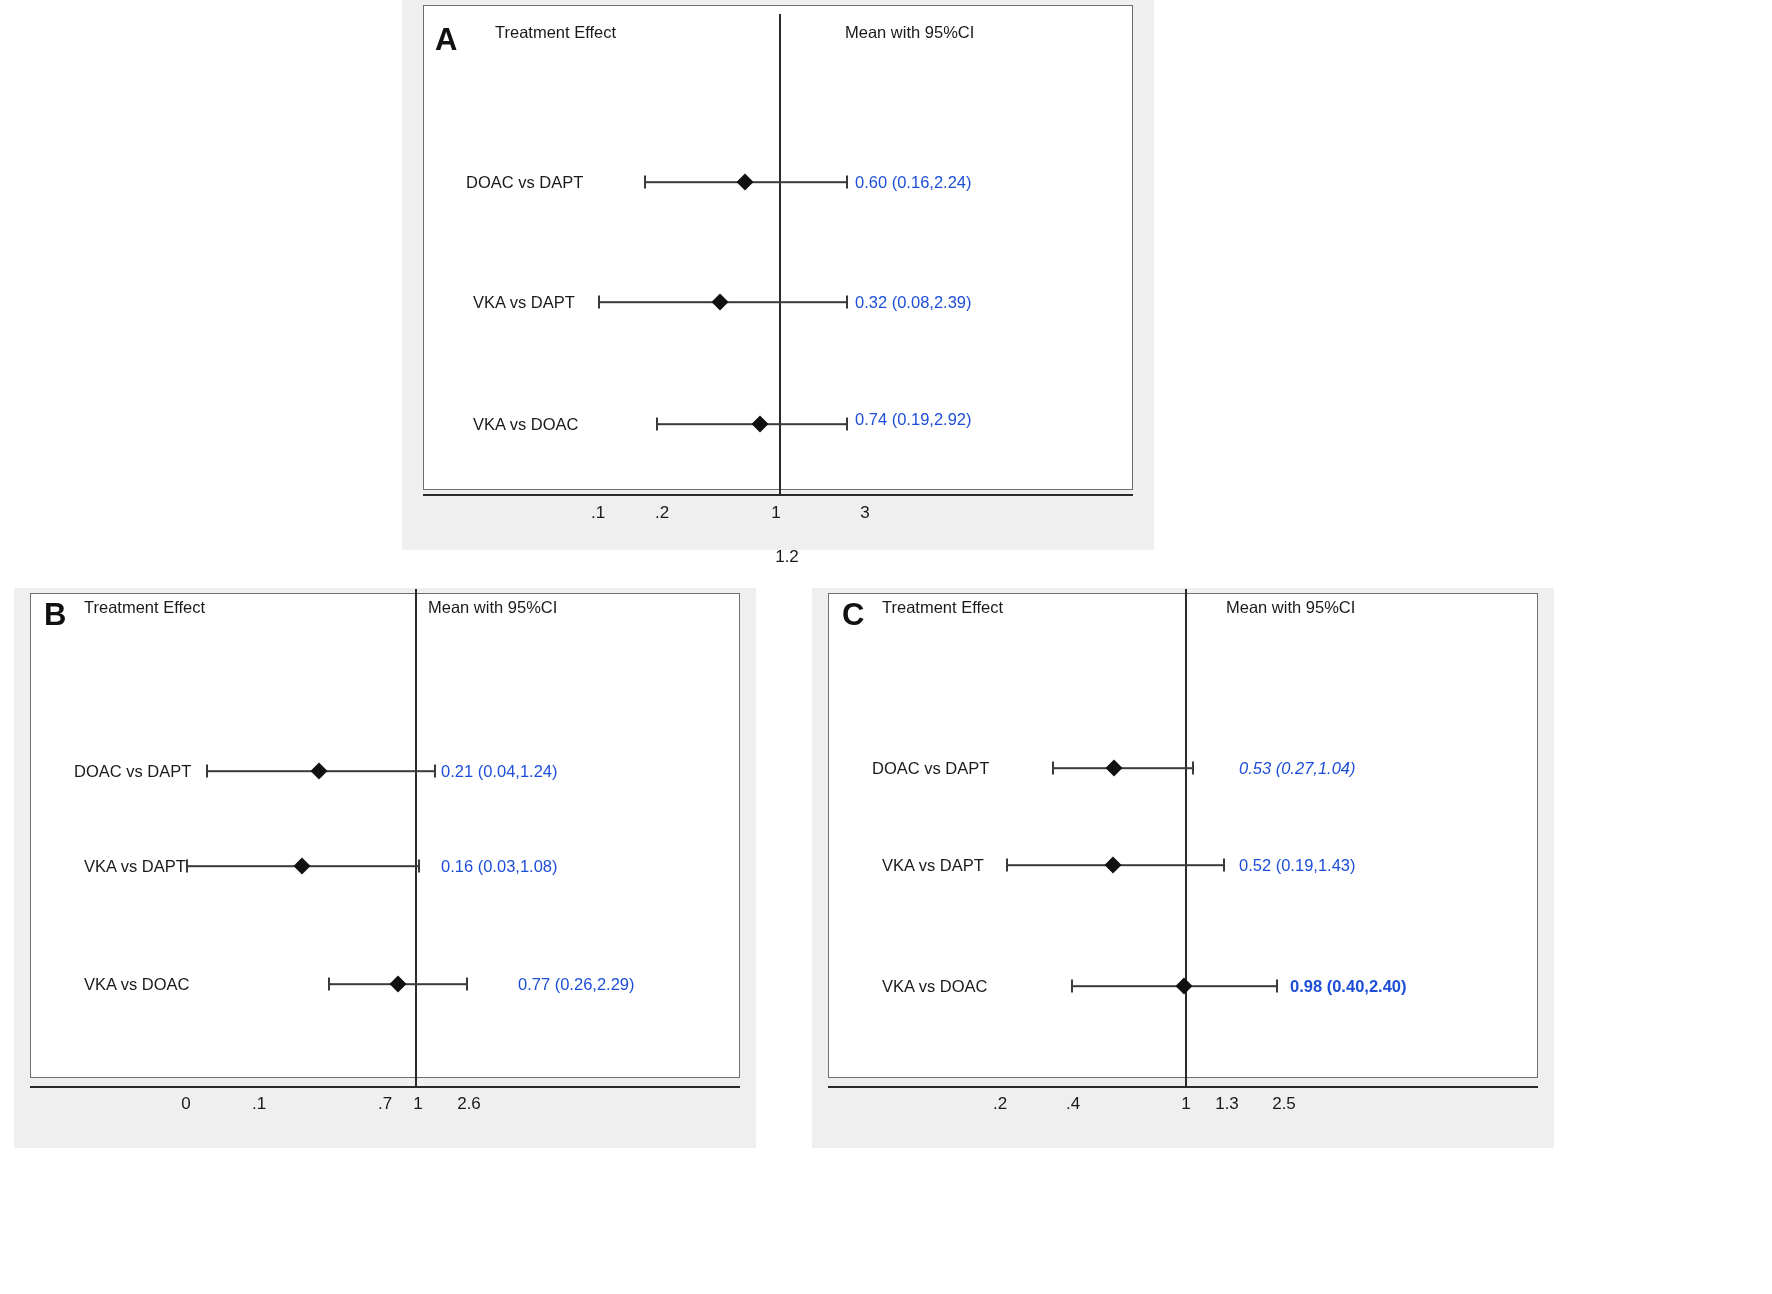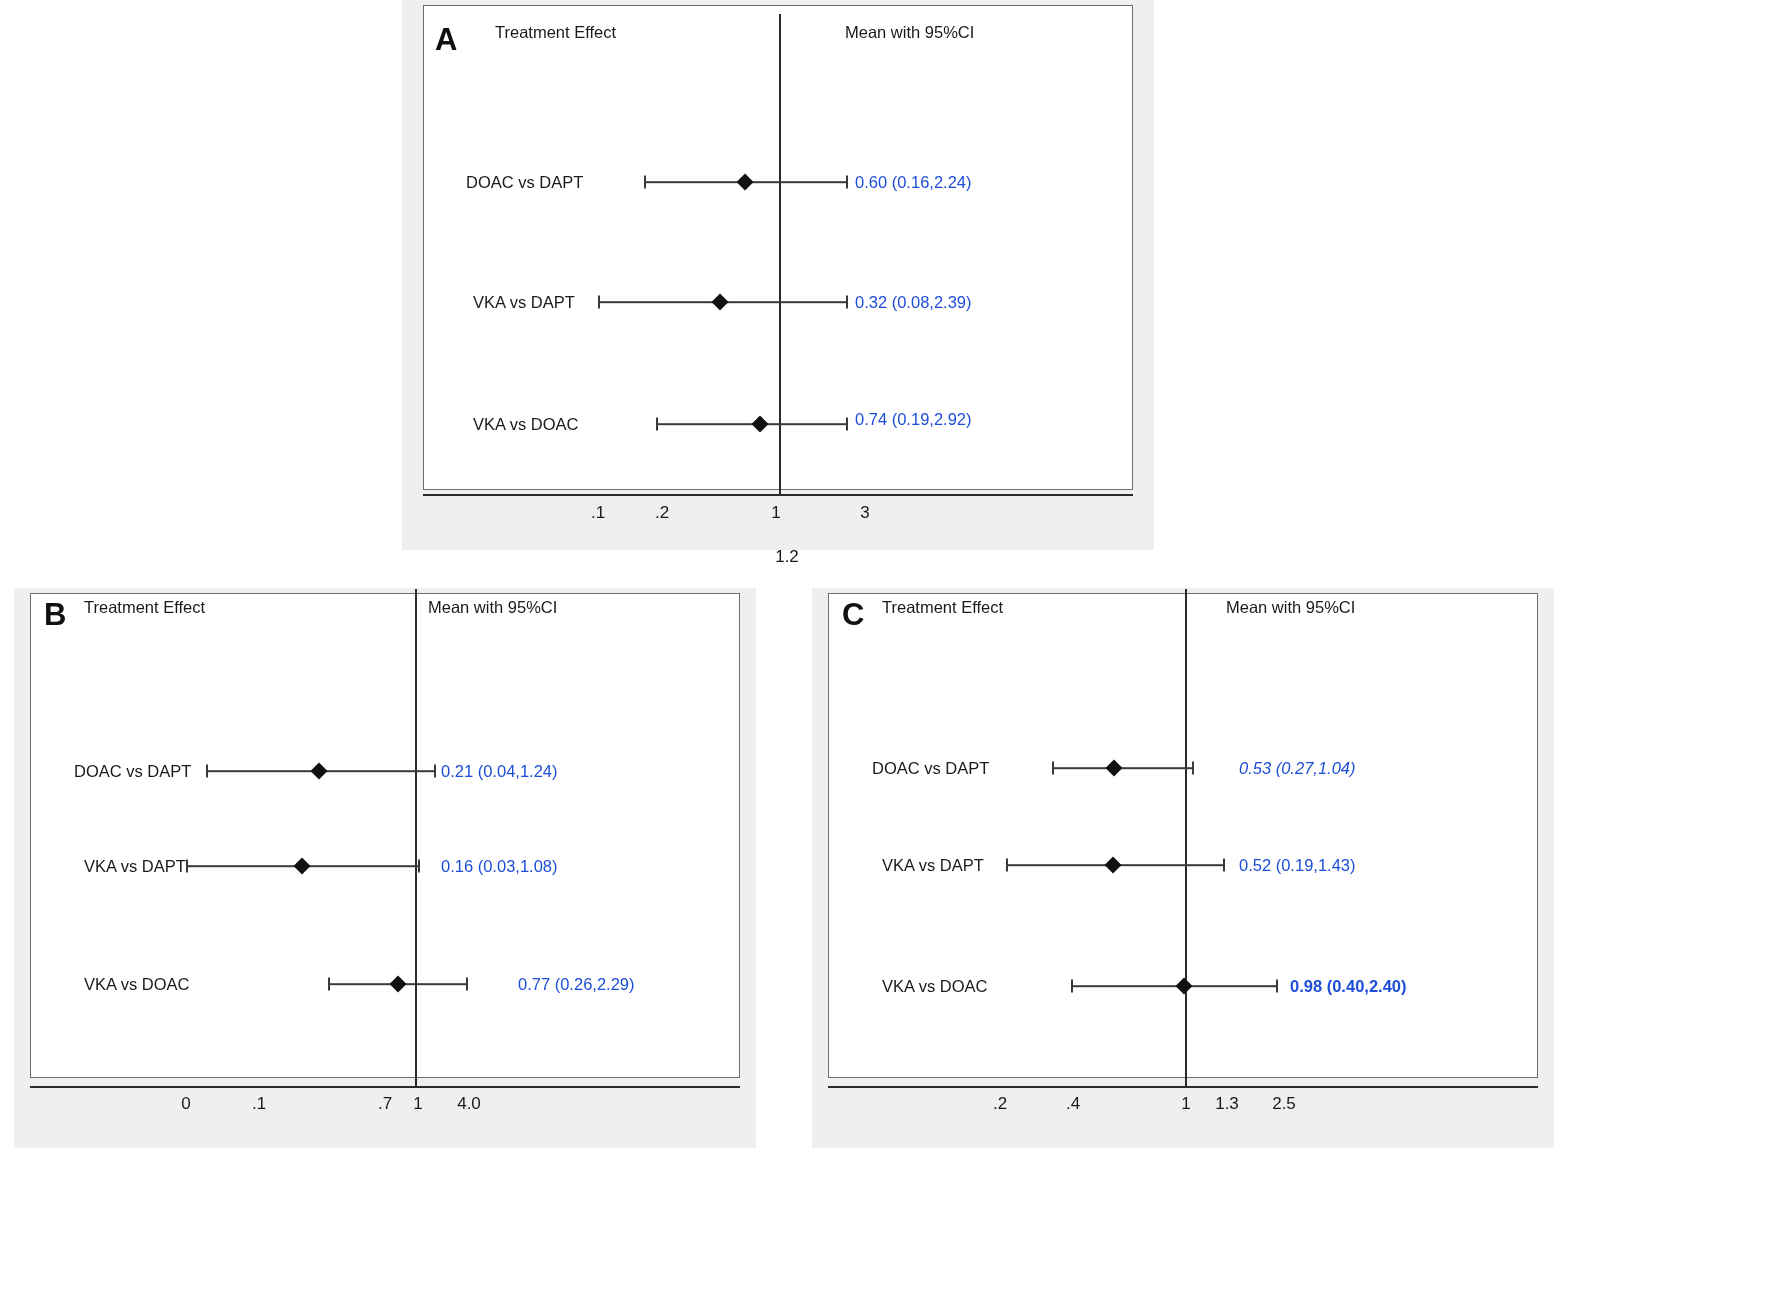--- a/index.html
+++ b/index.html
@@ -155,21 +155,21 @@
   <div class="col-head" style="left:414px; top:10px;">Mean with 95%CI</div>
 
   <div class="vline" style="left:401px; top:1px; height:498px;"></div>
 
   <div class="axis-line" style="left:16px; top:498px; width:710px;"></div>
 
   <div class="tick-label" style="left:172px; top:506px;">0</div>
   <div class="tick-label" style="left:245px; top:506px;">.1</div>
   <div class="tick-label" style="left:371px; top:506px;">.7</div>
   <div class="tick-label" style="left:404px; top:506px;">1</div>
-  <div class="tick-label" style="left:455px; top:506px;">4.0</div>
+  <div class="tick-label" style="left:455px; top:506px;">2.6</div>
 
   <div class="row-label" style="left:60px; top:183px;">DOAC vs DAPT</div>
   <div class="ci-line" style="left:192px; top:183px; width:229px;"></div>
   <div class="ci-cap" style="left:192px; top:183px;"></div>
   <div class="ci-cap" style="left:420px; top:183px;"></div>
   <div class="marker" style="left:305px; top:183px;"></div>
   <div class="row-value" style="left:427px; top:183px;">0.21 (0.04,1.24)</div>
 
   <div class="row-label" style="left:70px; top:278px;">VKA vs DAPT</div>
   <div class="ci-line" style="left:172px; top:278px; width:233px;"></div>

